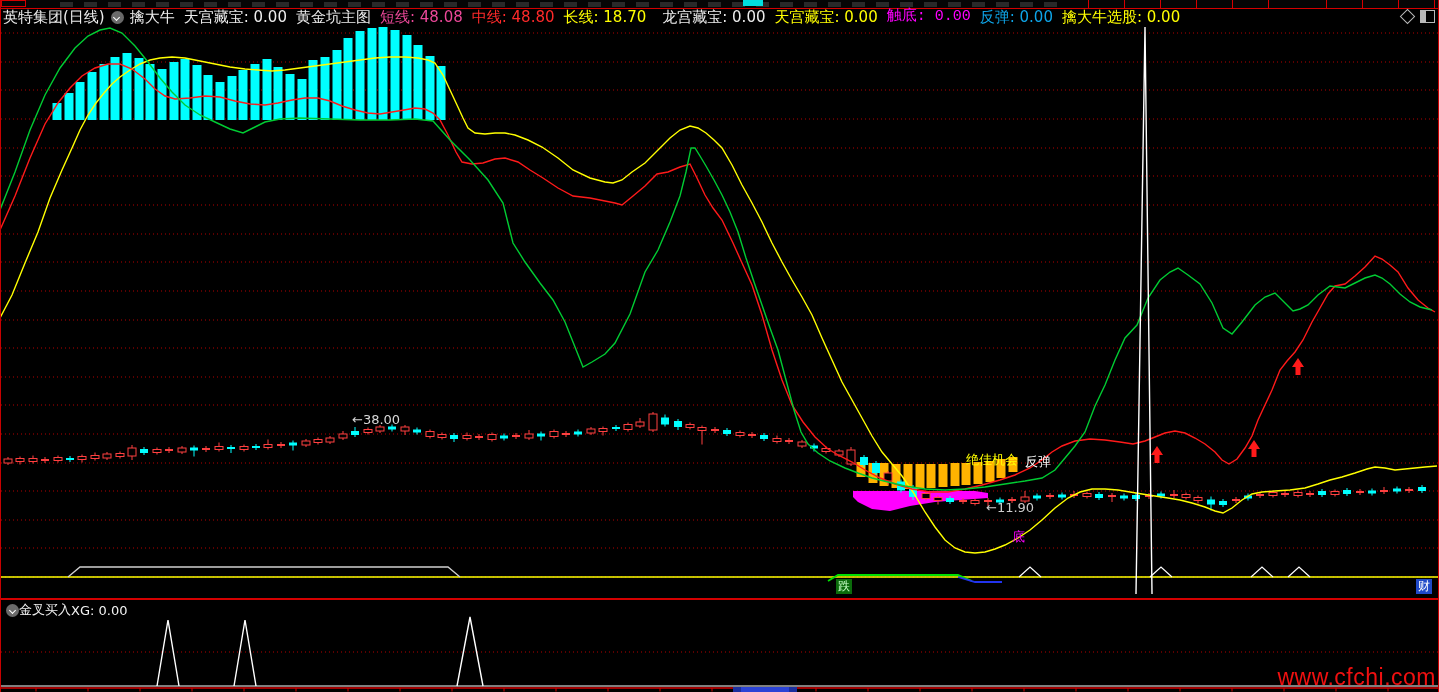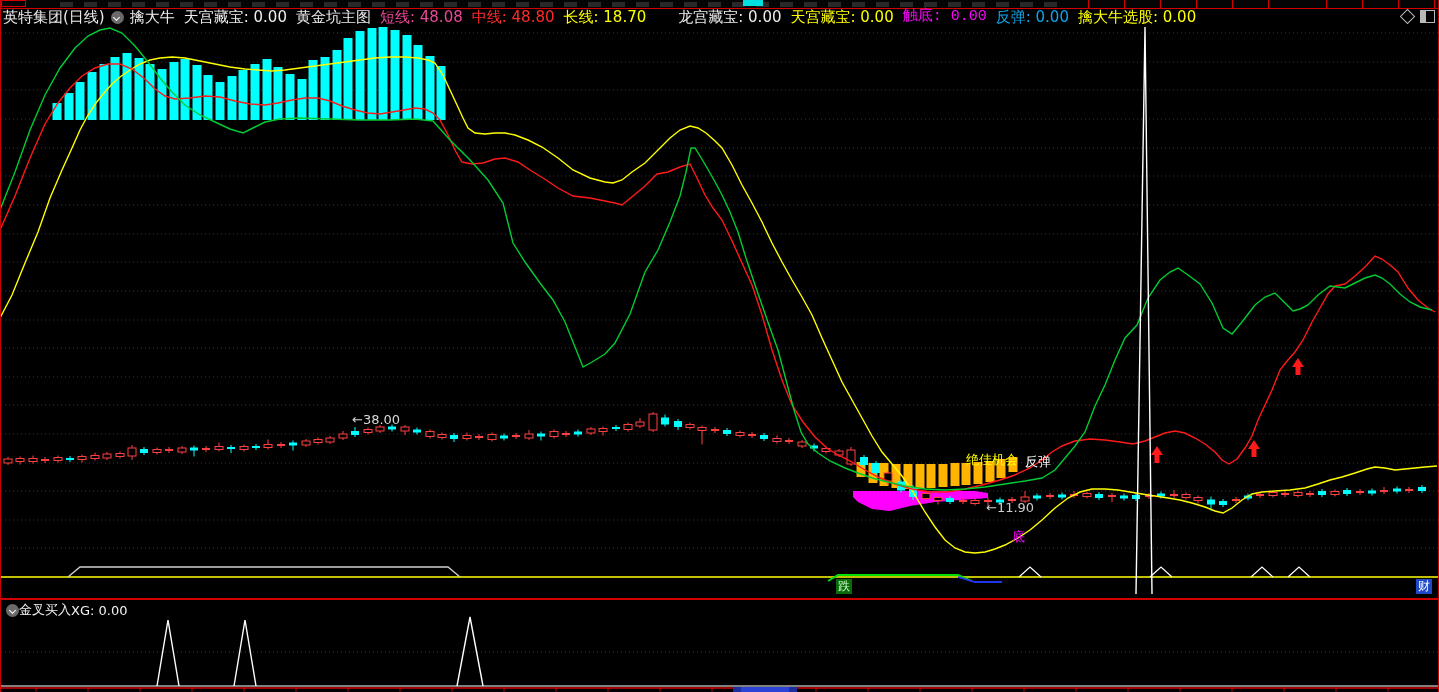--- a/index.html
+++ b/index.html
@@ -67,21 +67,21 @@
   <div id="info-bar">
     <span class="fld" style="color:#ededed">英特集团(日线)</span>
     <span class="chev-circle" style="margin-left:6px"></span>
     <span id="info-fields" style="display:flex;text-align:right;">
         <span class="fld" style="color: rgb(237, 237, 237); margin-left: 6px;">擒大牛</span>
         <span class="fld" style="color: rgb(237, 237, 237); margin-left: 9px;">天宫藏宝: 0.00</span>
         <span class="fld" style="color: rgb(237, 237, 237); margin-left: 9px;">黄金坑主图</span>
         <span class="fld" style="color: #ec4899; margin-left: 9px;">短线: 48.08</span>
         <span class="fld" style="color: rgb(255, 42, 42); margin-left: 9px;">中线: 48.80</span>
         <span class="fld" style="color: rgb(255, 255, 0); margin-left: 9px;">长线: 18.70</span>
-        <span class="fld" style="color: rgb(237, 237, 237); margin-left: 32px;">龙宫藏宝: 0.00</span>
+        <span class="fld" style="color: rgb(237, 237, 237); margin-left: 16px;">龙宫藏宝: 0.00</span>
         <span class="fld" style="color: rgb(255, 255, 0); margin-left: 9px;">天宫藏宝: 0.00</span>
         <span class="fld" style="color: rgb(255, 0, 255); margin-left: 9px; font-family: Liberation Mono, monospace;">触底: 0.00</span>
         <span class="fld" style="color: #0ea5e9; margin-left: 9px;">反弹: 0.00</span>
         <span class="fld" style="color: rgb(255, 255, 0); margin-left: 9px;">擒大牛选股: 0.00</span>
       </span>
   </div>
 
   <div id="bar-icons">
     <span class="icon-diamond"></span>
     <span class="icon-layout"></span>
@@ -443,16 +443,17 @@
     </svg>
 
   <div id="pane-sep"></div>
 
   <div id="sub-head">
     <span class="chev-circle"></span>
     <span>金叉买入</span>
     <span>XG: 0.00</span>
   </div>
 
+  <div id="watermark">www.cfchi.com</div>
   <div id="taskbar-frag"></div>
 <div class="badge" style="left: 836px; top: 579px; background: rgb(11, 107, 11); color: rgb(200, 255, 200);">跌</div>
     <div class="badge" style="left: 1416px; top: 579px; background: rgb(31, 73, 200); color: rgb(255, 255, 255);">财</div>
   </div>
 
 </body></html>

